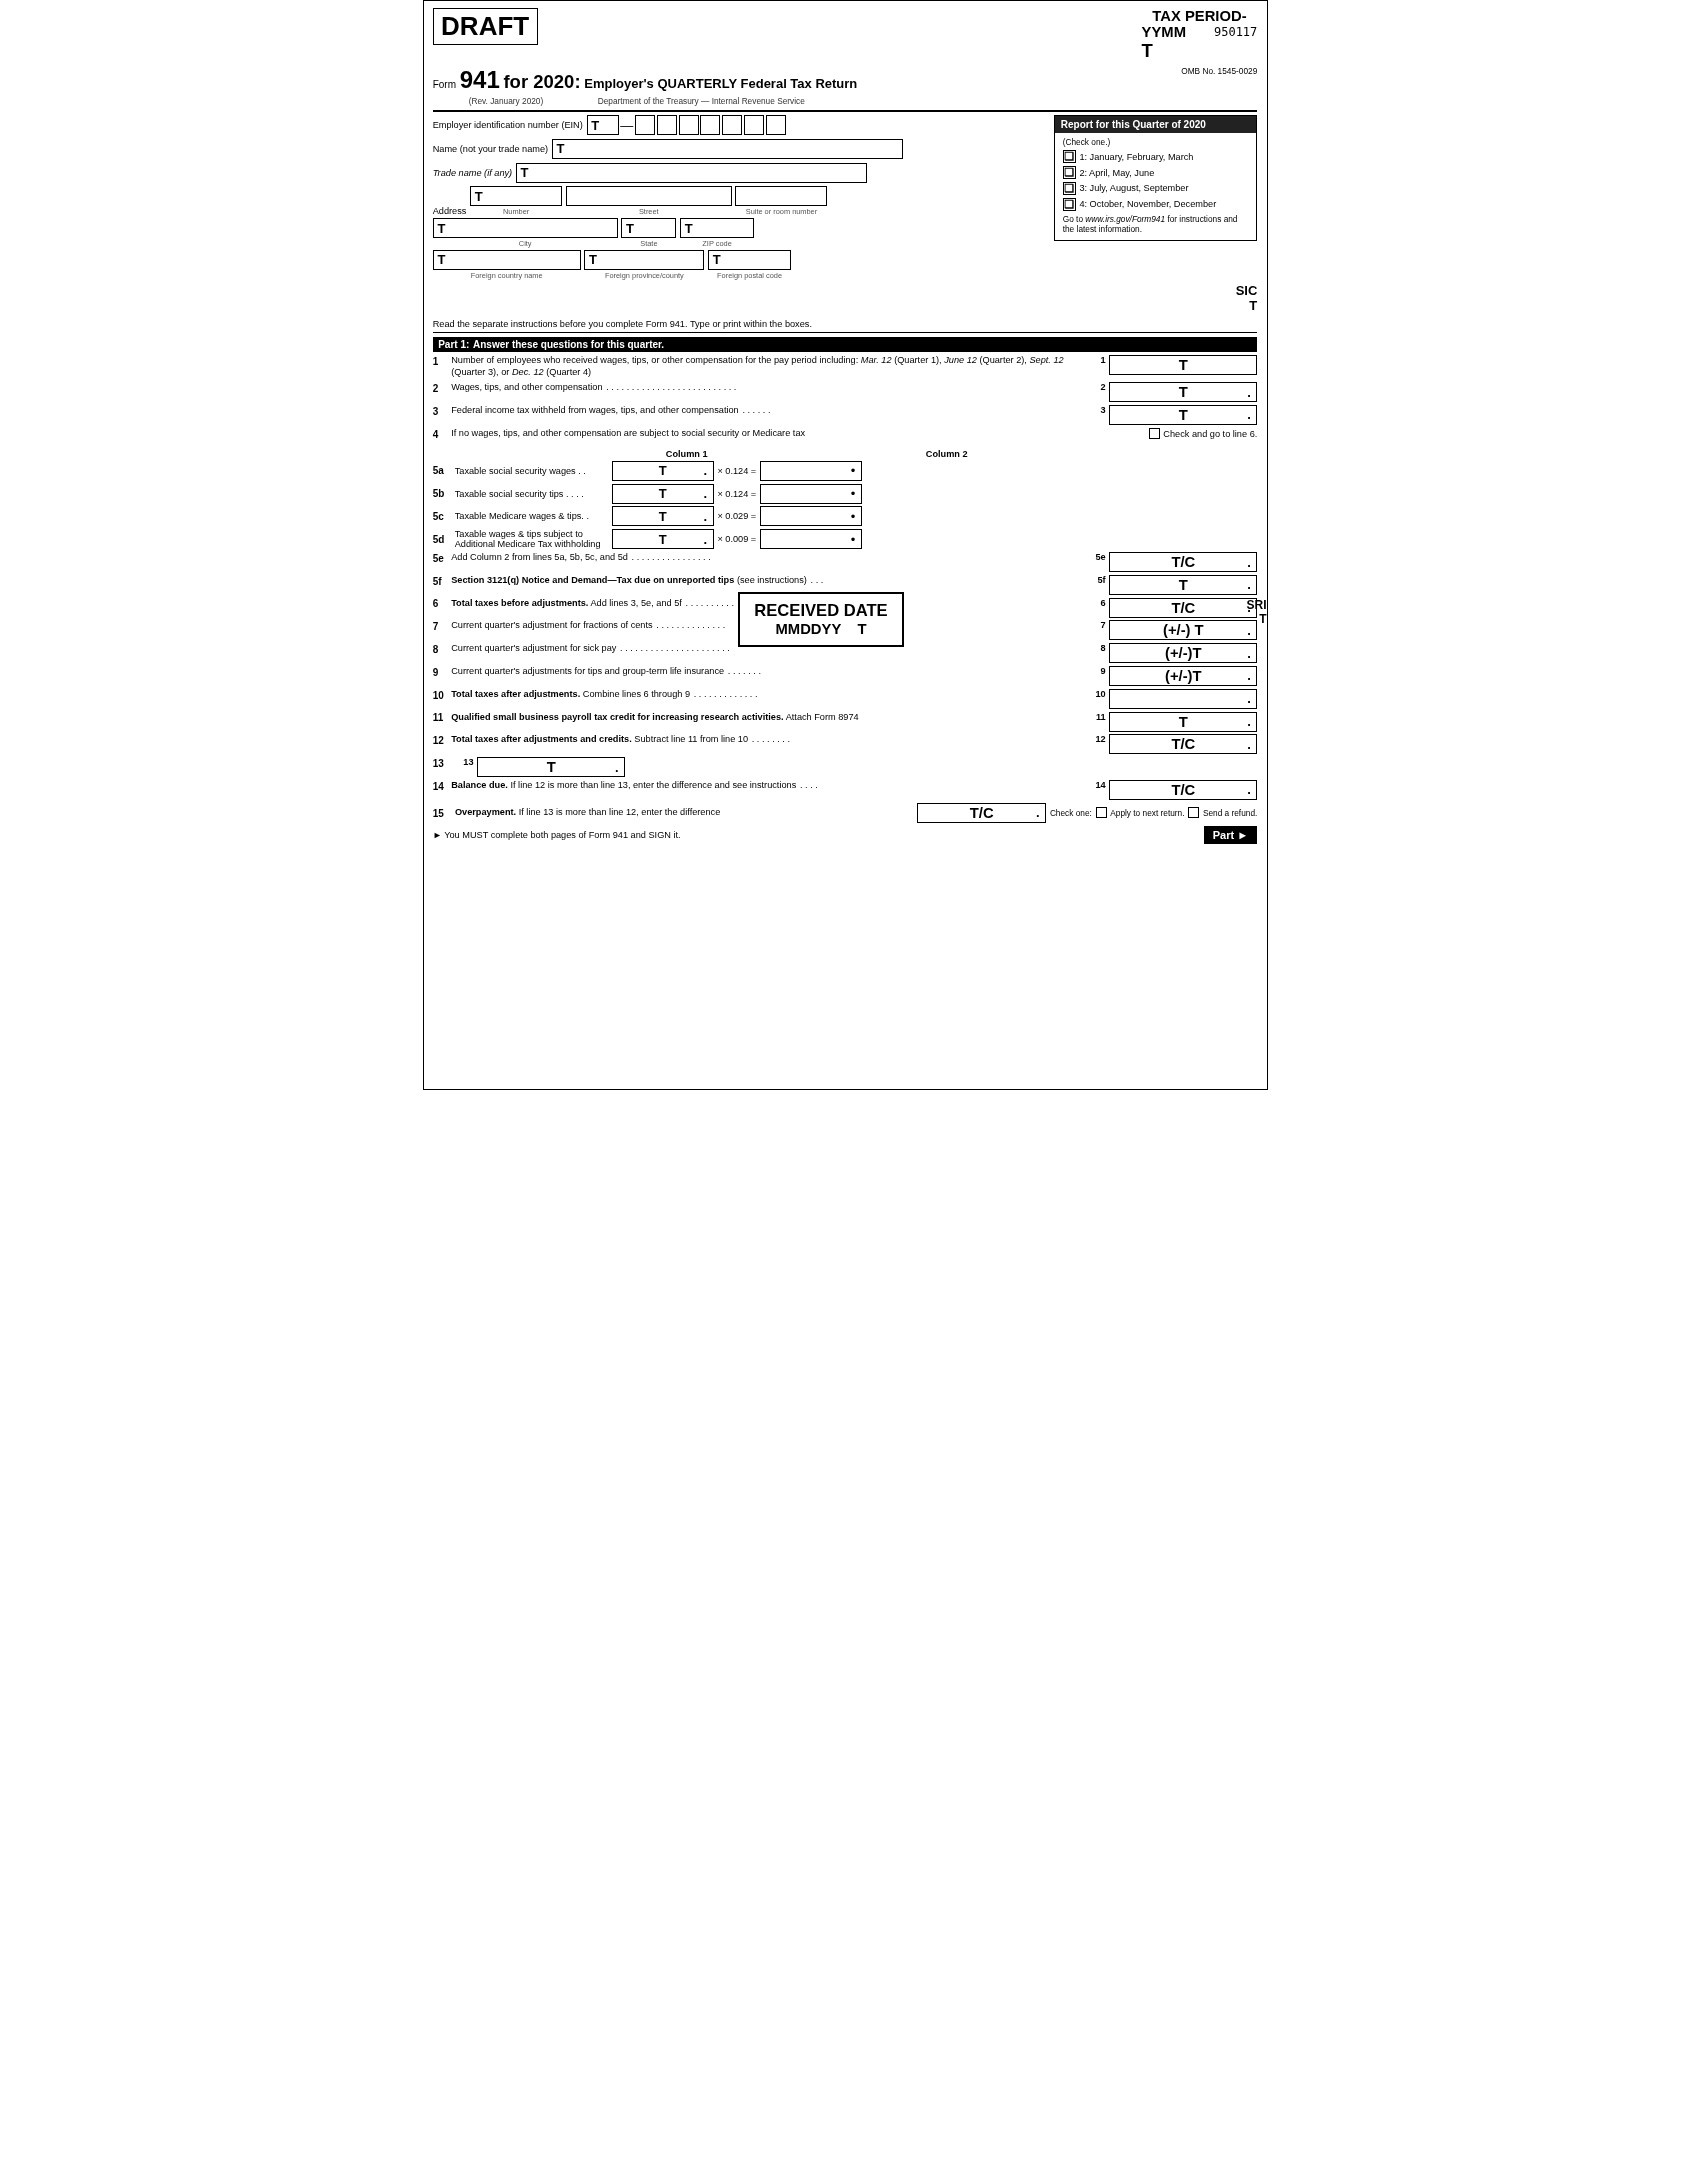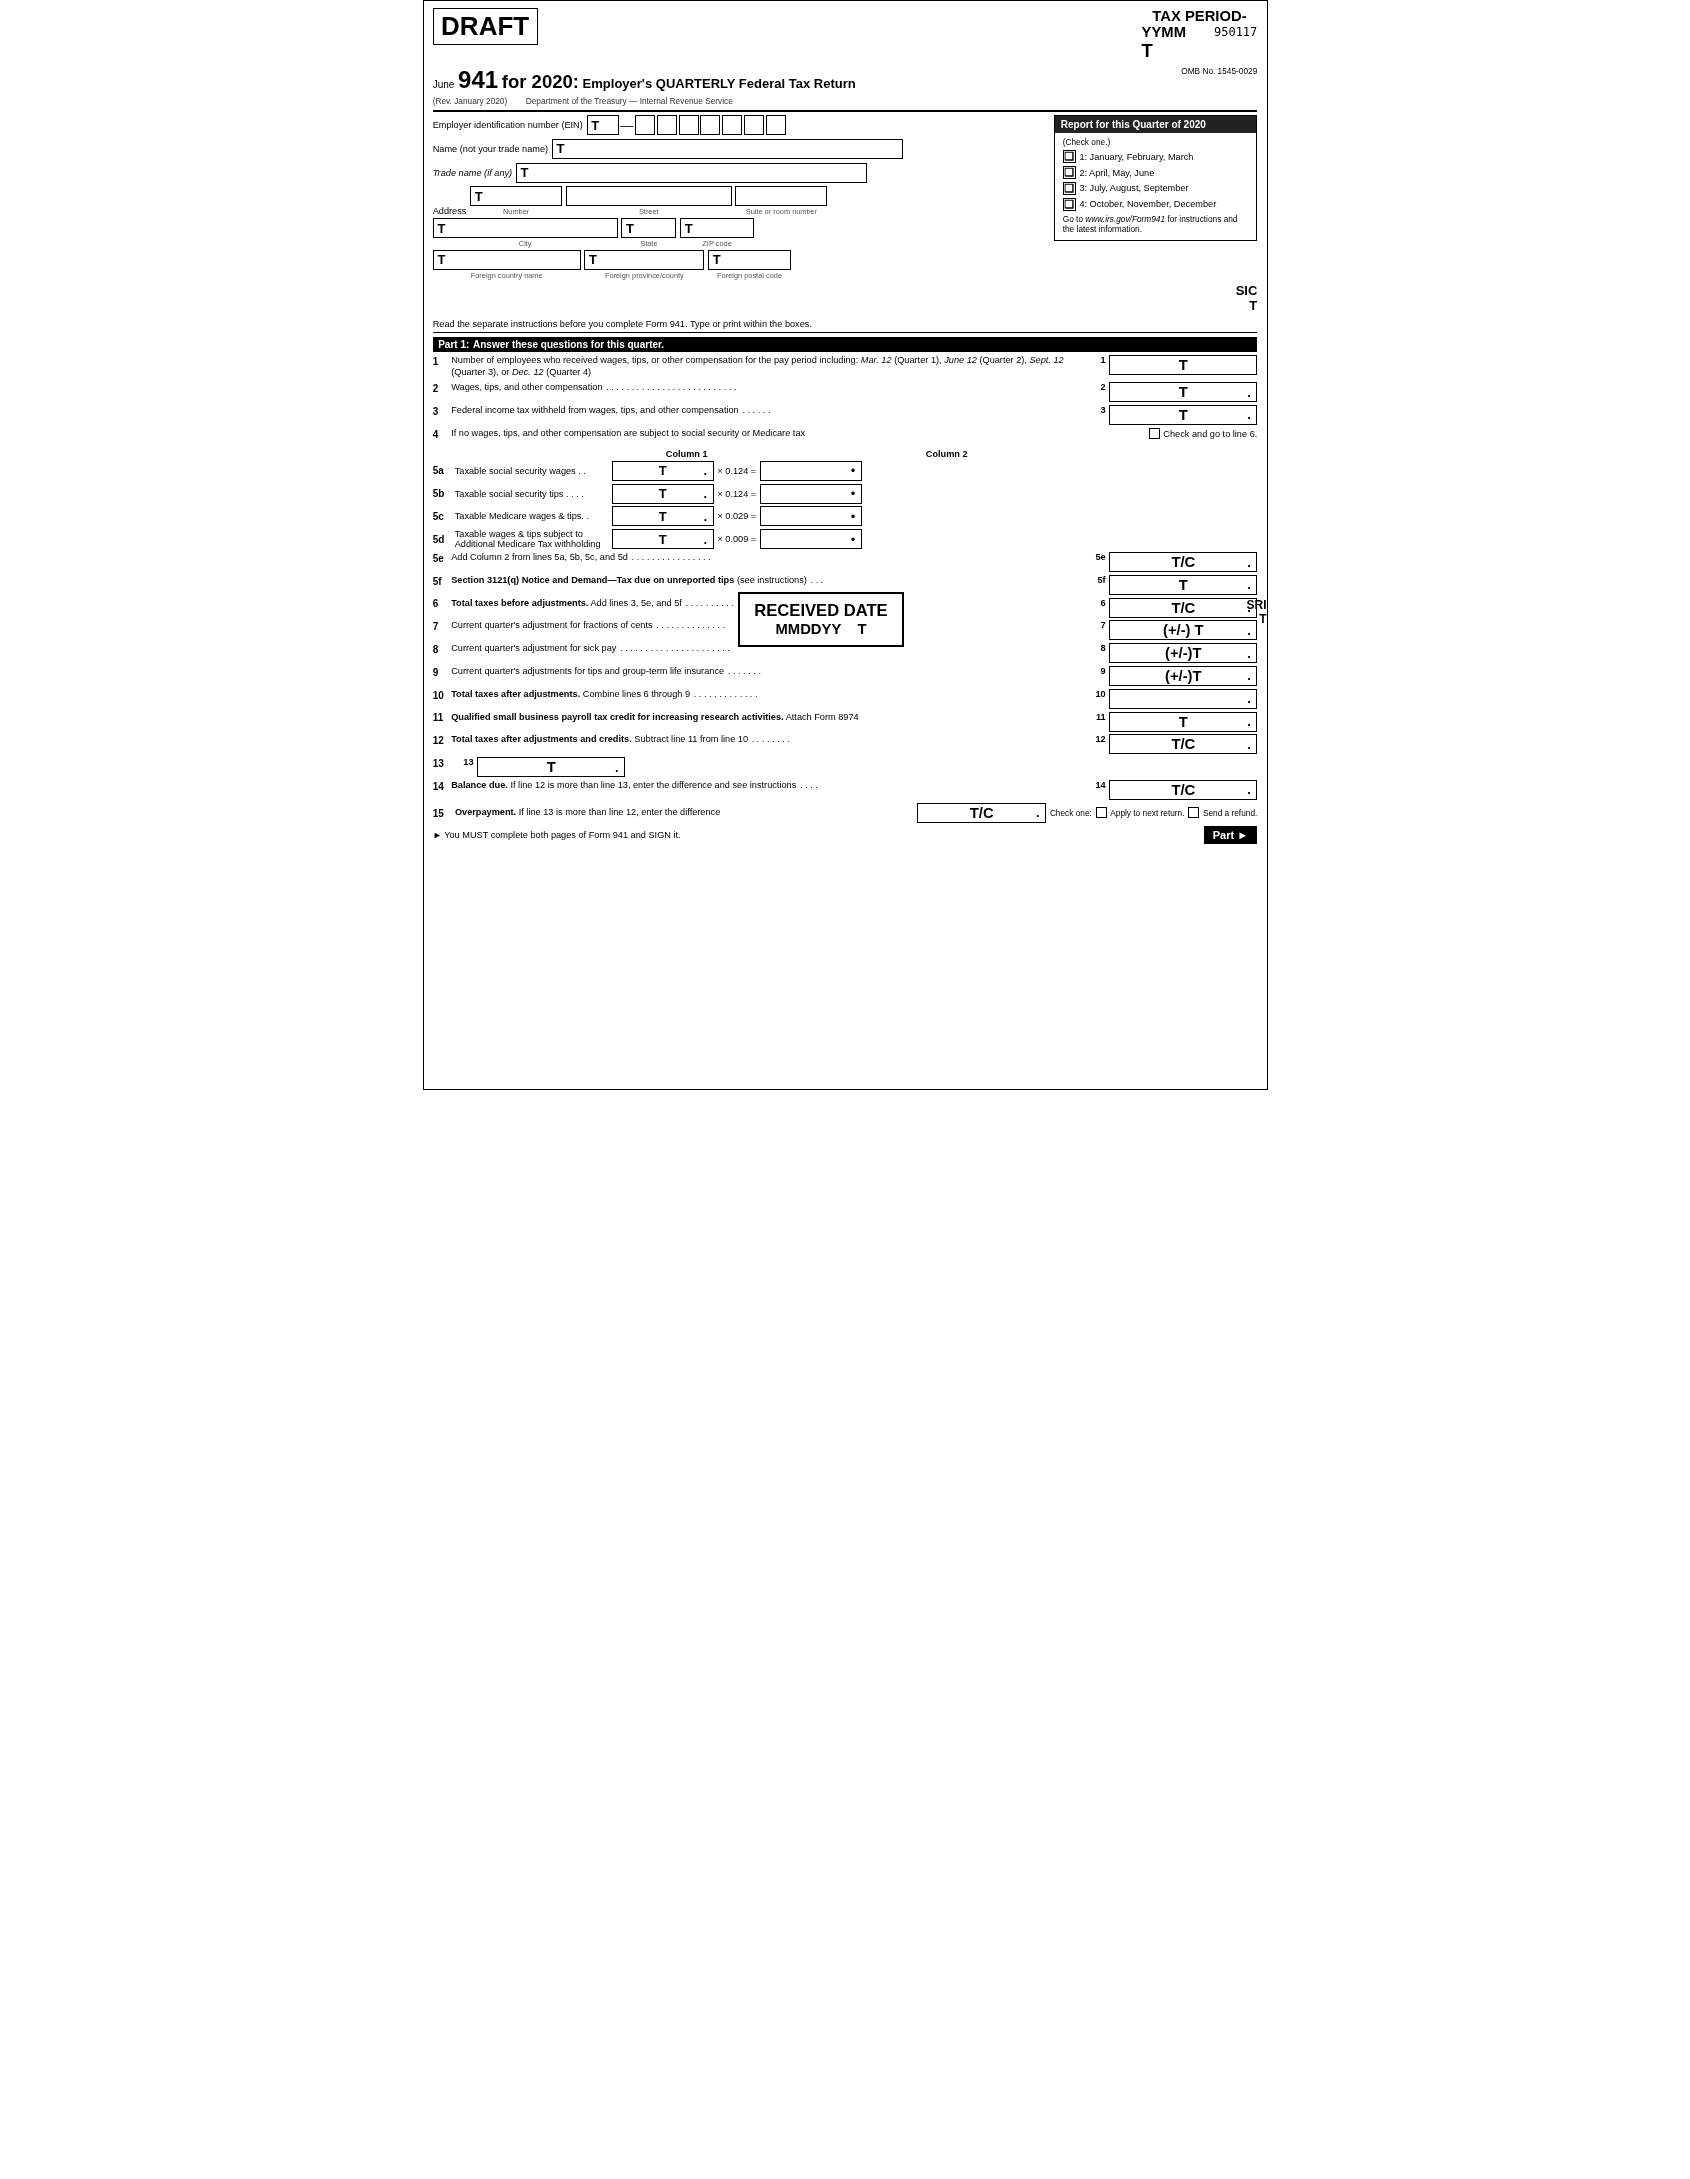--- a/index.html
+++ b/index.html
@@ -71,20 +71,21 @@
       font-size: 18.5px;
       font-weight: bold;
     }
     .form-description {
       font-size: 13px;
       font-weight: bold;
     }
     .form-sub {
       font-size: 8.3px;
       color: #333;
+      margin-left: 36px;
     }
     .omb-row {
       text-align: right;
       font-size: 8.3px;
     }
 
     
     .main-layout {
       display: flex;
       gap: 7.4px;
@@ -516,21 +517,21 @@
         <span class="yymm-label">YYMM</span>
         <span class="seq-number">950117</span>
       </div>
       <div style="font-size:18.5px;font-weight:bold;text-align:left;">T</div>
     </div>
   </div>
 
   <div style="display:flex; justify-content:space-between; align-items:flex-start; margin-bottom:3.7px;">
     <div>
       <div class="form-title-row">
-        <span class="form-label">June</span>
+        <span class="form-label">Form</span>
         <span class="form-number">941</span>
         <span class="form-year">for 2020:</span>
         <span class="form-description">Employer's QUARTERLY Federal Tax Return</span>
       </div>
       <div style="display:flex; gap:18.5px;">
         <span class="form-sub">(Rev. January 2020)</span>
         <span class="form-sub">Department of the Treasury — Internal Revenue Service</span>
       </div>
     </div>
     <div class="omb-row">OMB No. 1545-0029</div>

